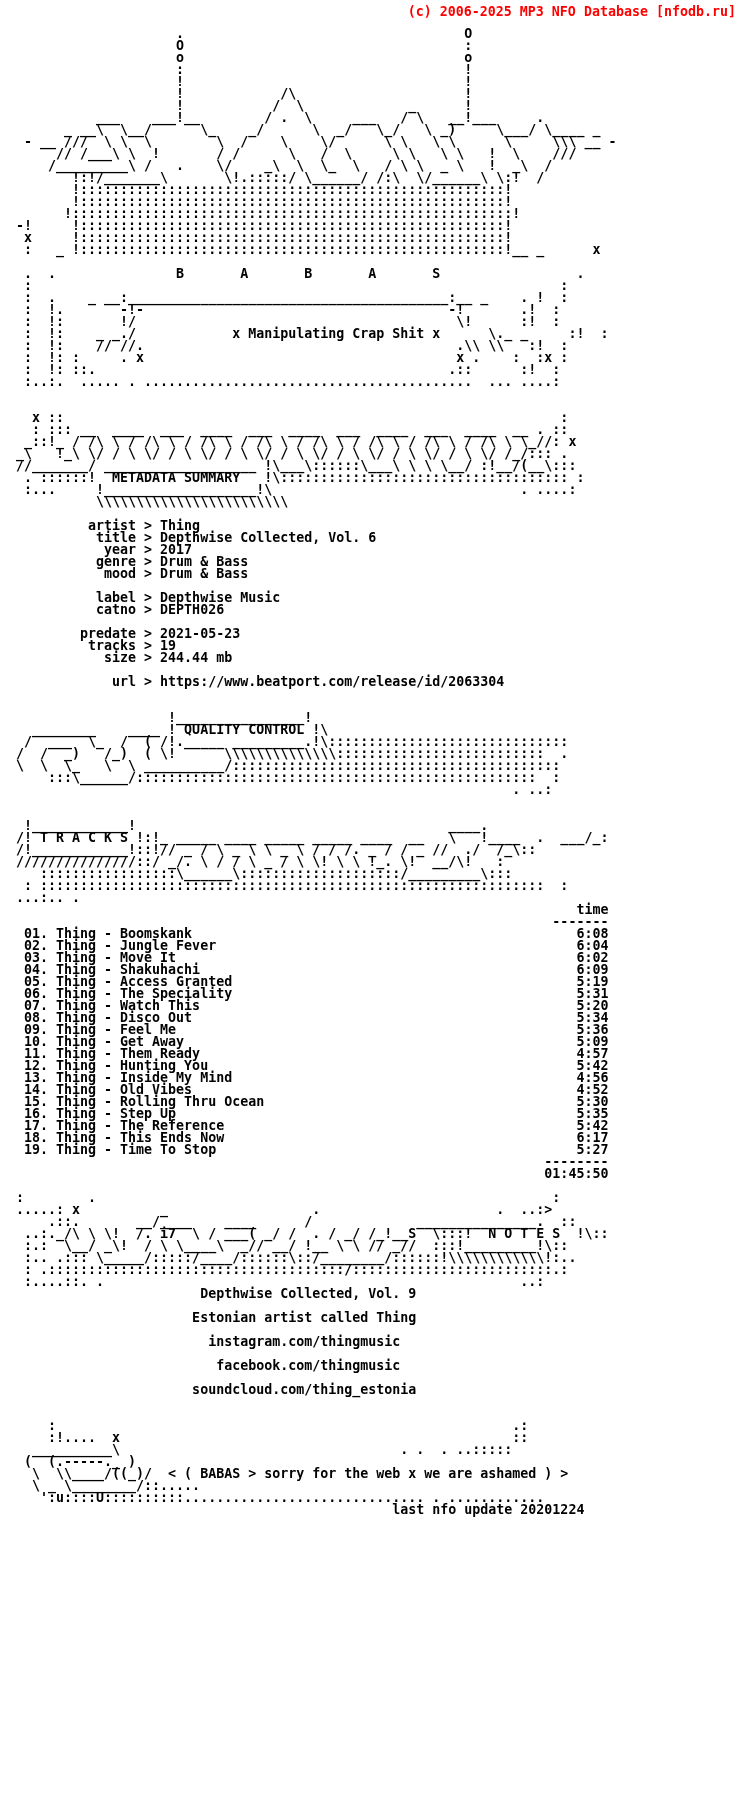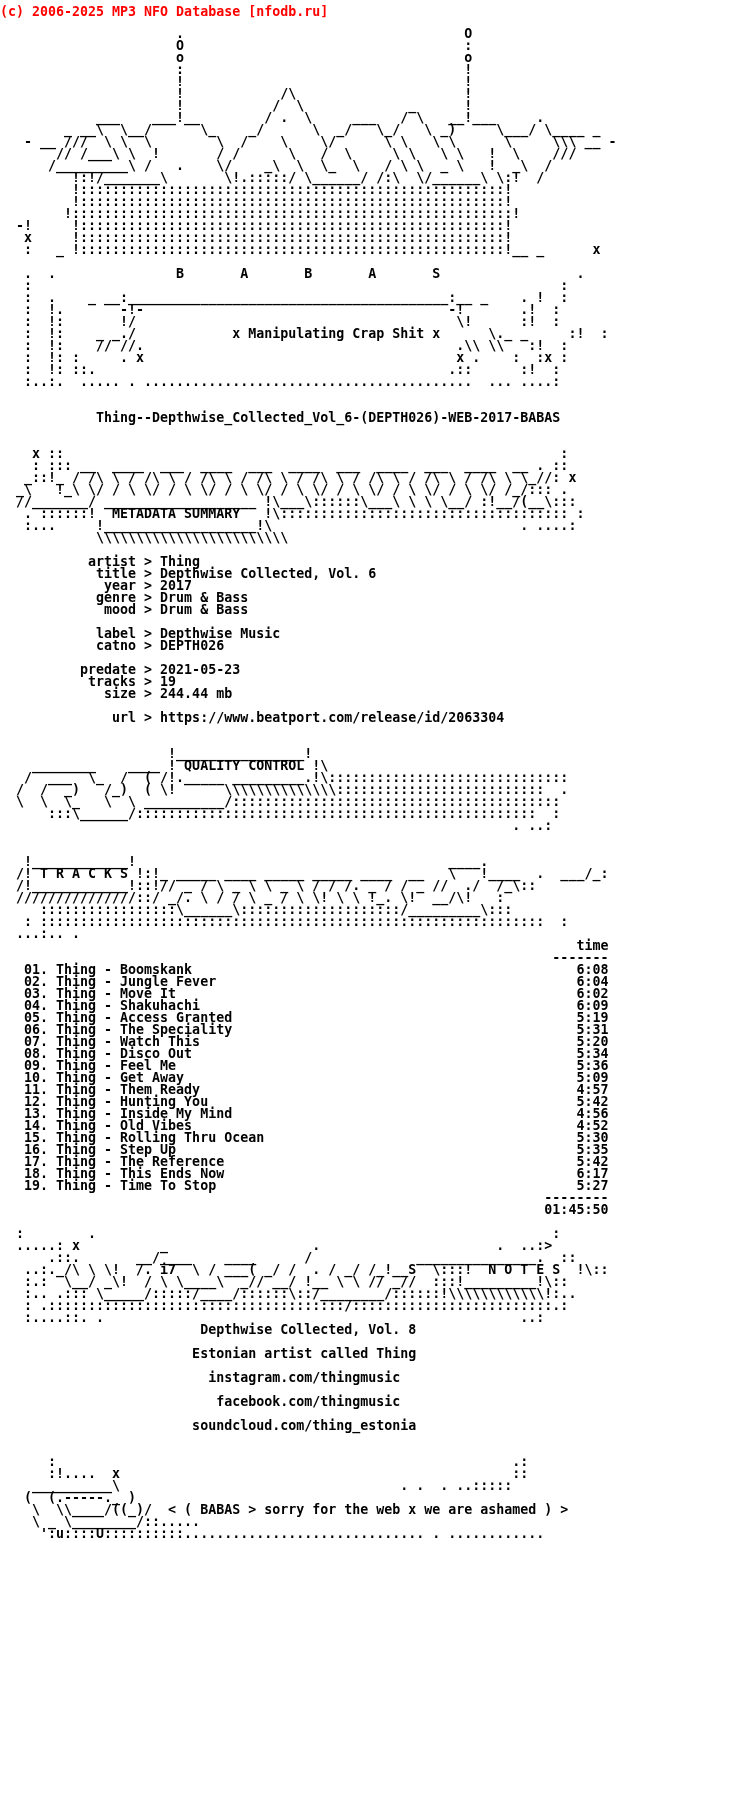--- a/index.html
+++ b/index.html
@@ -1,21 +1,21 @@
 <!DOCTYPE html>
 <html><head>
 <meta charset="utf-8">
 <style>
   html, body { margin: 0; padding: 0; background: #ffffff; }
   body { width: 736px; height: 1812px; overflow: hidden; }
   .page { width: 736px; height: 1812px; background: #ffffff; }
   .site-header {
     font-family: "DejaVu Sans Mono", "Liberation Mono", monospace;
     font-size: 13.3px; line-height: 16px; font-weight: bold;
-    color: #ff0000; text-align: left; padding-top: 4px;
+    color: #ff0000; text-align: right; padding-top: 4px;
   }
   pre.nfo {
     margin: 0; padding: 0 0 0 8px;
     font-family: "DejaVu Sans Mono", "Liberation Mono", monospace;
     font-size: 13.3px; line-height: 12px; font-weight: bold;
     color: #000000; white-space: pre;
   }
   pre.nfo:first-of-type { margin-top: 8px; }
 </style>
 </head>
@@ -46,24 +46,20 @@
   .  .               B       A       B       A       S                 .
   :                                                                  :
   :  .    _ __:________________________________________:__ _    . !  :
   :  !.       -!-                                      -!       .!  :
   :  !:       !/                                        \!      :!  :
   :  !:    _ _./            x Manipulating Crap Shit x      \._ _     :!  :
   :  !:    // //.                                       .\\ \\   :!  :
   :  !: :     . x                                       x .    :  :x :
   :  !: ::.                                            .::      :!  :
   :..:.  ..... . .........................................  ... ....:
-
-
-</pre>
-  <pre class="nfo" id="sec-release">           Thing--Depthwise_Collected_Vol_6-(DEPTH026)-WEB-2017-BABAS
 
 
 </pre>
   <pre class="nfo" id="sec-meta-banner">   x ::                                                              :
    : ::: __  ____  ___  ____  ___  ____  ___  ____  ___  ____  __ . ::
   _::!_ / /\ \ / /\ \ / /\ \ / /\ \ / /\ \ / /\ \ / /\ \ / /\ \ \_//: x
  _\   !_\ \/ / \ \/ / \ \/ / \ \/ / \ \/ / \ \/ / \ \/ / \ \/ /_/::: .
  //_______/ ___________________ !\___\::::::\___\ \ \ \__/ :!__/(__\:::
   . ::::::!  METADATA SUMMARY   !\:::::::::::::::::::::::::::::::::::: :
   :...     !___________________!\                               . ....:
@@ -132,33 +128,34 @@
 </pre>
   <pre class="nfo" id="sec-notes-banner"> :        .                                                         :
  .....: x          _                  .                      .  ..:&gt;
      .::.       __/____    ____      /             _______________.  ::
   ..:._/\ \ \!  /. i7  \ / ___( _/ /  . / _/ /_!__S  \:::!  N O T E S  !\::
   :.:  \__/ _\!  / \ \____\  _// __/ !__ \ \ // _//  :::!_________!\::
   :.. .::: \_____/:::::/____/::::::\::/________/::::::!\\\\\\\\\\\\!:..
   : .:::::::::::::::::::::::::::::::::::::/:::::::::::::::::::::::::.:
   :....::. .                                                    ..:
 </pre>
-  <pre class="nfo" id="sec-notes">                        Depthwise Collected, Vol. 8
+  <pre class="nfo" id="sec-notes">                        Depthwise Collected, Vol. 9
 
                        Estonian artist called Thing
 
                          instagram.com/thingmusic
 
                           facebook.com/thingmusic
 
                        soundcloud.com/thing_estonia
 
 
 </pre>
   <pre class="nfo" id="sec-bottom">     :                                                         .:
      :!....  x                                                 ::
    __________\                                   . .  . ..:::::
   (  (.-----._ )
    \  \\____/((_)/  &lt; ( BABAS &gt; sorry for the web x we are ashamed ) &gt;
    \ _ \________/::.....
     ':u::::U::::::::::.............................. . ............
 </pre>
+  <pre class="nfo" id="sec-footer">                                                last nfo update 20201224</pre>
 </div>
 
 </body></html>

